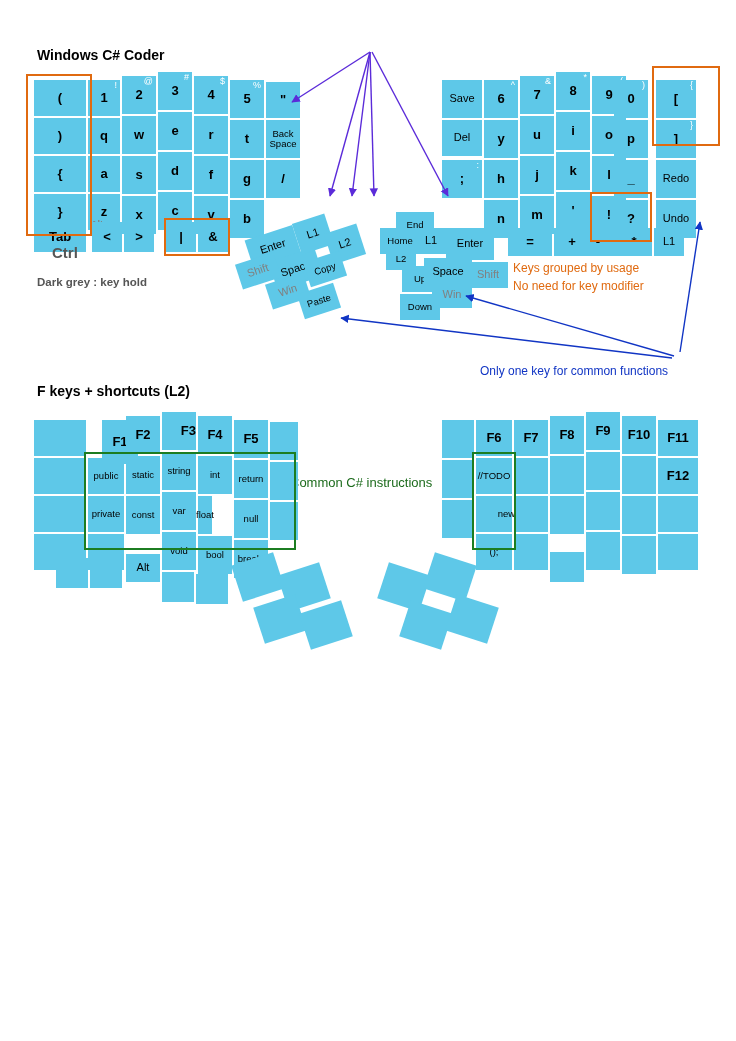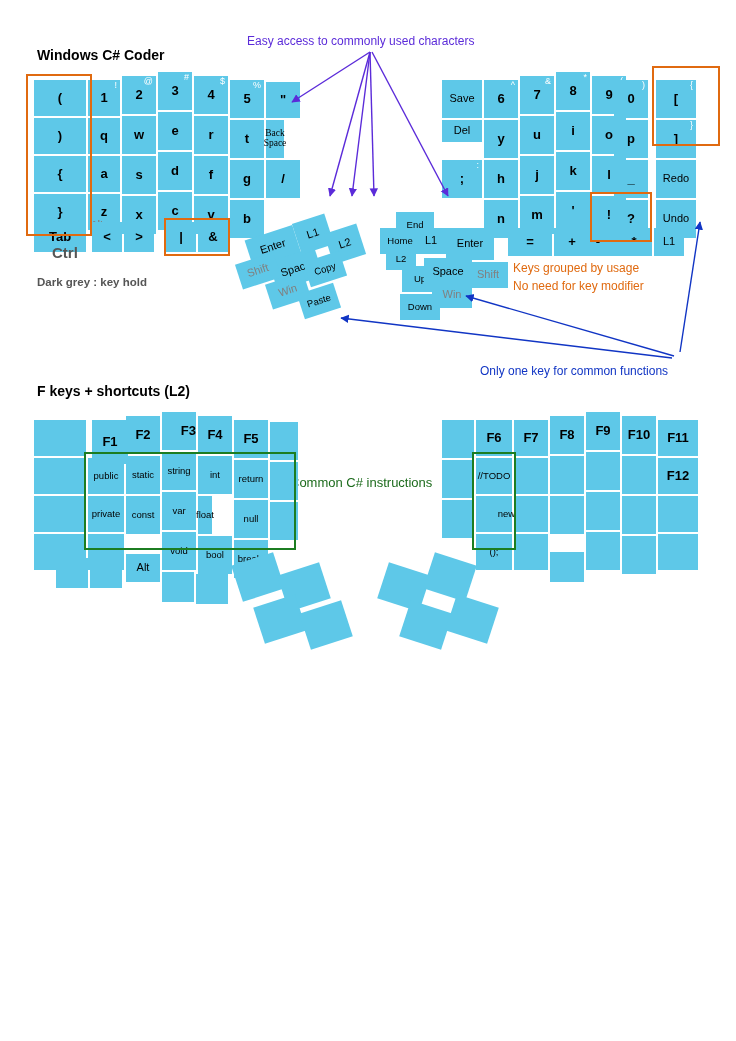--- a/index.html
+++ b/index.html
@@ -39,21 +39,20 @@
   .box.green{border:2px solid #1c7d21;}
 </style>
 </head>
 <body>
 
 <div class="canvas">
 
   <div class="title" style="left:37px;top:47px;">Windows C# Coder</div>
   <div class="title" style="left:37px;top:383px;">F keys + shortcuts (L2)</div>
 
-  <div class="note purple" style="left:247px;top:34px;">Easy access to commonly used characters</div>
   <div class="note orange" style="left:513px;top:261px;">Keys grouped by usage</div>
   <div class="note orange" style="left:513px;top:279px;">No need for key modifier</div>
   <div class="note blue" style="left:480px;top:364px;">Only one key for common functions</div>
   <div class="note grey" style="left:37px;top:276px;">Dark grey : key hold</div>
   <div class="note green" style="left:290px;top:475px;">Common C# instructions</div>
 
   <div id="keys-root">
       <div class="key" style="left: 34px; top: 80px; width: 52px; height: 36px;">
         <span style="white-space: pre-line;">(</span>
       </div>
@@ -128,21 +127,21 @@
       </div>
       <div class="key" style="left: 230px; top: 160px; width: 34px; height: 38px;">
         <span style="white-space: pre-line;">g</span>
       </div>
       <div class="key" style="left: 230px; top: 200px; width: 34px; height: 38px;">
         <span style="white-space: pre-line;">b</span>
       </div>
       <div class="key" style="left: 266px; top: 82px; width: 34px; height: 36px;">
         <span style="white-space: pre-line;">"</span>
       </div>
-      <div class="key xs" style="left: 266px; top: 120px; width: 18px; height: 38px; font-family: Liberation Serif, serif;">
+      <div class="key xs" style="left: 266px; top: 120px; width: 34px; height: 38px;">
         <span style="white-space: pre-line;">Back
 Space</span>
       </div>
       <div class="key" style="left: 266px; top: 160px; width: 34px; height: 38px;">
         <span style="white-space: pre-line;">/</span>
       </div>
       <div class="key" style="left: 34px; top: 222px; width: 52px; height: 30px;">
         <span style="white-space: pre-line;">Tab</span>
       </div>
       <div class="key" style="left: 92px; top: 222px; width: 30px; height: 30px;">
@@ -207,21 +206,21 @@
       </div>
       <div class="key sm grey" style="left: 468px; top: 262px; width: 40px; height: 26px;">
         <span style="white-space: pre-line;">Shift</span>
       </div>
       <div class="key sm grey" style="left: 432px; top: 282px; width: 40px; height: 26px;">
         <span style="white-space: pre-line;">Win</span>
       </div>
       <div class="key sm" style="left: 442px; top: 80px; width: 40px; height: 38px;">
         <span style="white-space: pre-line;">Save</span>
       </div>
-      <div class="key sm" style="left: 442px; top: 120px; width: 40px; height: 22px;">
+      <div class="key sm" style="left: 442px; top: 120px; width: 40px; height: 36px;">
         <span style="white-space: pre-line;">Del</span>
       </div>
       <div class="key" style="left: 442px; top: 160px; width: 40px; height: 38px;">
         <span style="white-space: pre-line;">;</span>
         <span class="sup">:</span>
       </div>
       <div class="key" style="left: 484px; top: 80px; width: 34px; height: 38px;">
         <span style="white-space: pre-line;">6</span>
         <span class="sup">^</span>
       </div>
@@ -312,21 +311,21 @@
       <div class="key" style="left: 616px; top: 228px; width: 36px; height: 28px;">
         <span style="white-space: pre-line;">*</span>
       </div>
       <div class="key sm" style="left: 654px; top: 228px; width: 30px; height: 28px;">
         <span style="white-space: pre-line;">L1</span>
       </div>
       <div class="key" style="left: 34px; top: 420px; width: 52px; height: 36px;"></div>
       <div class="key" style="left: 34px; top: 458px; width: 52px; height: 36px;"></div>
       <div class="key" style="left: 34px; top: 496px; width: 52px; height: 36px;"></div>
       <div class="key" style="left: 34px; top: 534px; width: 52px; height: 36px;"></div>
-      <div class="key" style="left: 92px; top: 420px; width: 36px; height: 44px;">
+      <div class="key" style="left: 102px; top: 420px; width: 36px; height: 44px;">
         <span style="white-space: pre-line;">F1</span>
       </div>
       <div class="key xs" style="left: 88px; top: 458px; width: 36px; height: 36px;">
         <span style="white-space: pre-line;">public</span>
       </div>
       <div class="key xs" style="left: 88px; top: 496px; width: 36px; height: 36px;">
         <span style="white-space: pre-line;">private</span>
       </div>
       <div class="key" style="left: 88px; top: 534px; width: 36px; height: 36px;"></div>
       <div class="key" style="left: 126px; top: 416px; width: 34px; height: 38px;">

